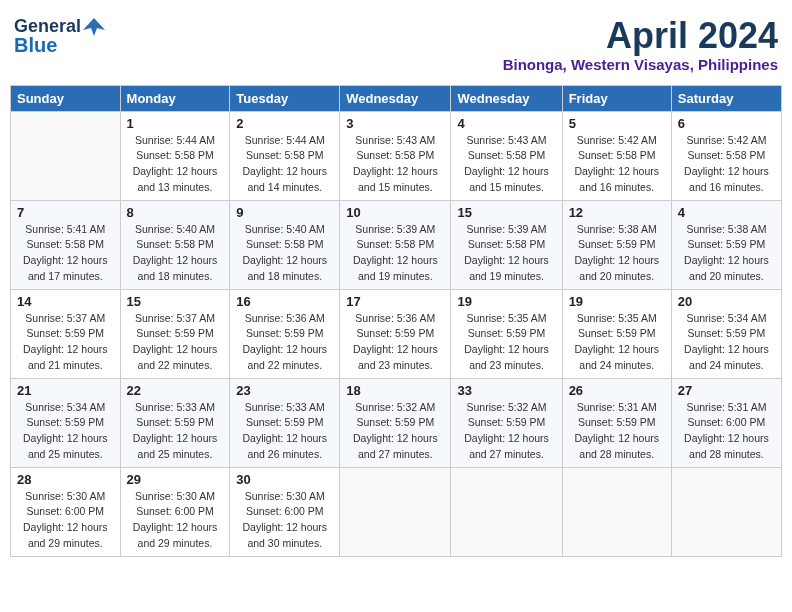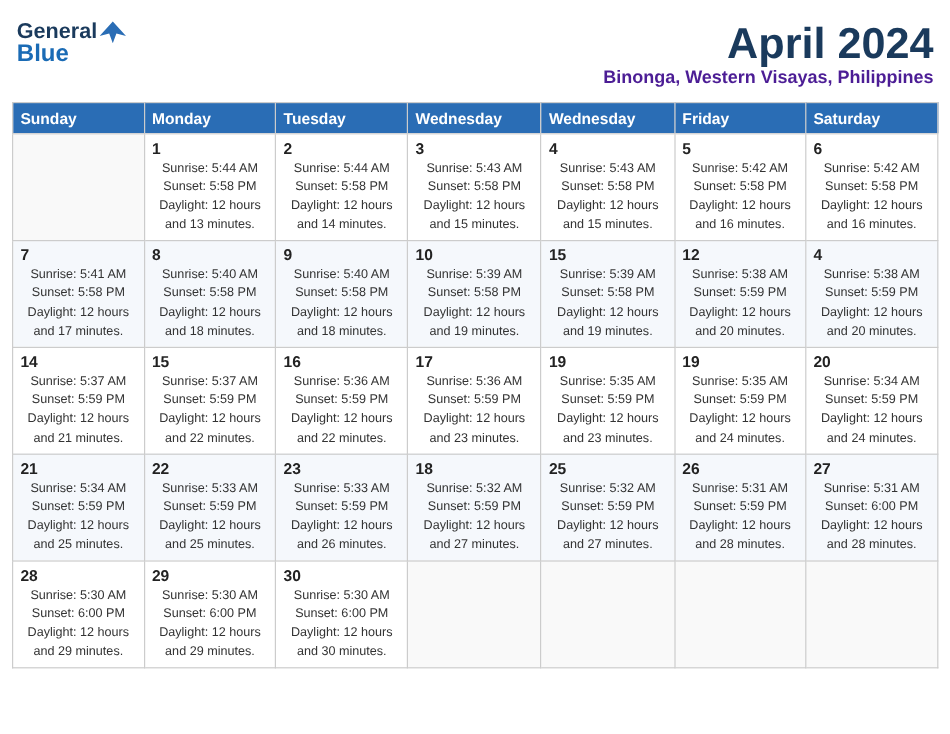--- a/index.html
+++ b/index.html
@@ -292,21 +292,21 @@
 and 26 minutes.</div>
         </td>
         <td>
           <span class="day-num">18</span>
           <div class="day-info" style="white-space: pre-line;">Sunrise: 5:32 AM
 Sunset: 5:59 PM
 Daylight: 12 hours
 and 27 minutes.</div>
         </td>
         <td>
-          <span class="day-num">25</span>
+          <span class="day-num">33</span>
           <div class="day-info" style="white-space: pre-line;">Sunrise: 5:32 AM
 Sunset: 5:59 PM
 Daylight: 12 hours
 and 27 minutes.</div>
         </td>
         <td>
           <span class="day-num">26</span>
           <div class="day-info" style="white-space: pre-line;">Sunrise: 5:31 AM
 Sunset: 5:59 PM
 Daylight: 12 hours

